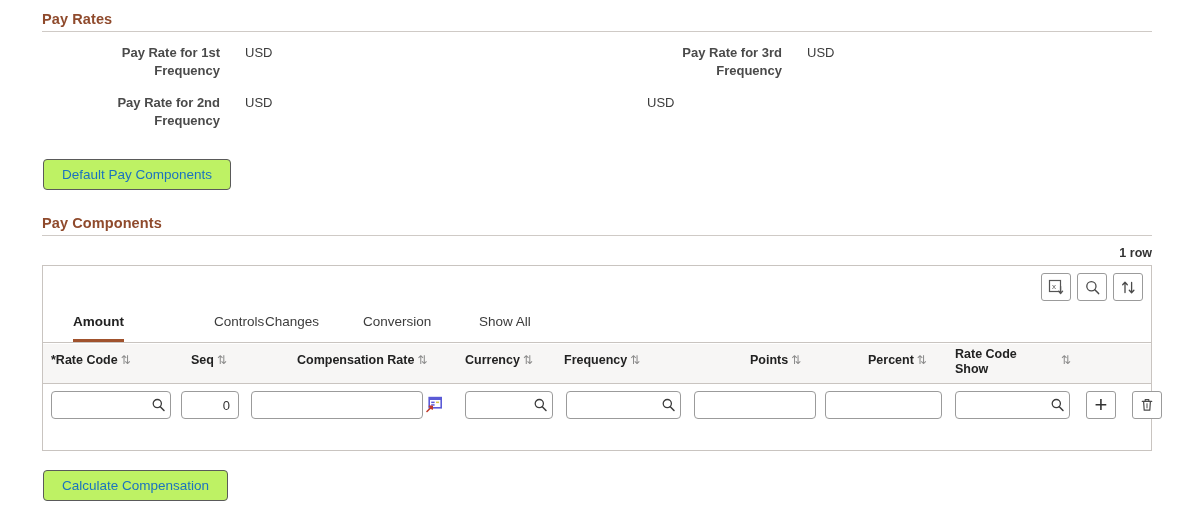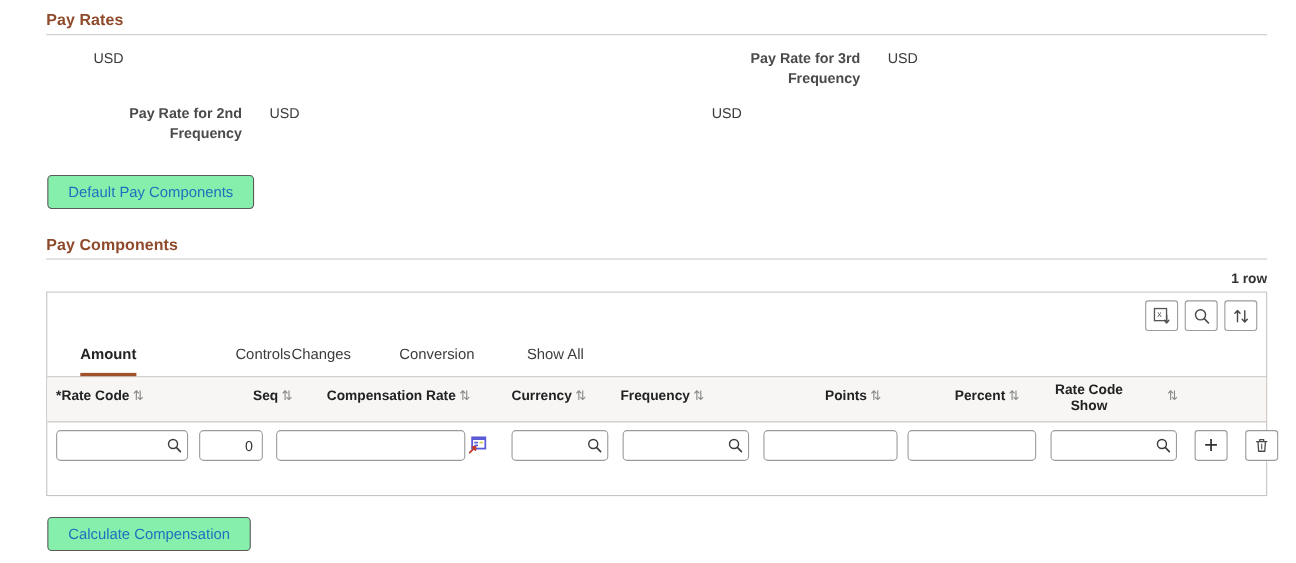--- a/index.html
+++ b/index.html
@@ -60,21 +60,21 @@
     font-size: 13px;
     color: #3c3c3c;
     line-height: 18px;
     padding-left: 25px;
     white-space: nowrap;
   }
 
   
   .link-button {
     position: absolute;
-    background: #86efac;
+    background: #bef264;
     border: 1px solid #5a5a5a;
     border-radius: 4px;
     color: #1b72bf;
     font-size: 13.5px;
     font-family: "Liberation Sans", sans-serif;
     height: 31px;
     line-height: 29px;
     padding: 0 18px;
     box-sizing: border-box;
     cursor: pointer;
@@ -152,21 +152,20 @@
   
   .col-head-row {
     position: absolute;
     left: 0;
     top: 78px;
     width: 100%;
     height: 40px;
     background: #f7f6f5;
     border-bottom: 1px solid #c9c4c0;
     box-sizing: border-box;
-    text-align: center;
   }
   .col-head {
     position: absolute;
     top: 9px;
     font-size: 12.5px;
     font-weight: bold;
     color: #222222;
     line-height: 15px;
     white-space: nowrap;
     cursor: pointer;
@@ -251,20 +250,21 @@
 <body>
 
 <div class="page">
 
   <div class="section-head" style="top:10px;">
     <div class="title">Pay Rates</div>
     <div class="rule"></div>
   </div>
 
   <div class="field-row" style="left:60px; top:44px;">
+    <div class="field-label">Pay Rate for 1st Frequency</div>
     <div class="field-value">USD</div>
   </div>
 
   <div class="field-row" style="left:60px; top:94px;">
     <div class="field-label">Pay Rate for 2nd Frequency</div>
     <div class="field-value">USD</div>
   </div>
 
   <div class="field-row" style="left:622px; top:44px;">
     <div class="field-label">Pay Rate for 3rd Frequency</div>
@@ -319,21 +319,21 @@
       <div class="tab" style="left:125px;margin-left:46px;">Controls</div>
       <div class="tab" style="left:222px;">Changes</div>
       <div class="tab" style="left:320px;">Conversion</div>
       <div class="tab" style="left:436px;">Show All</div>
     </div>
 
     <div class="col-head-row">
       <div class="col-head" style="left:8px;">
         <span>*Rate Code</span><span class="sort">⇅</span>
       </div>
-      <div class="col-head" style="left:148px;margin-left:39px;">
+      <div class="col-head" style="left:148px;">
         <span>Seq</span><span class="sort">⇅</span>
       </div>
       <div class="col-head" style="left:254px;">
         <span>Compensation Rate</span><span class="sort">⇅</span>
       </div>
       <div class="col-head" style="left:422px;">
         <span>Currency</span><span class="sort">⇅</span>
       </div>
       <div class="col-head" style="left:521px;">
         <span>Frequency</span><span class="sort">⇅</span>

